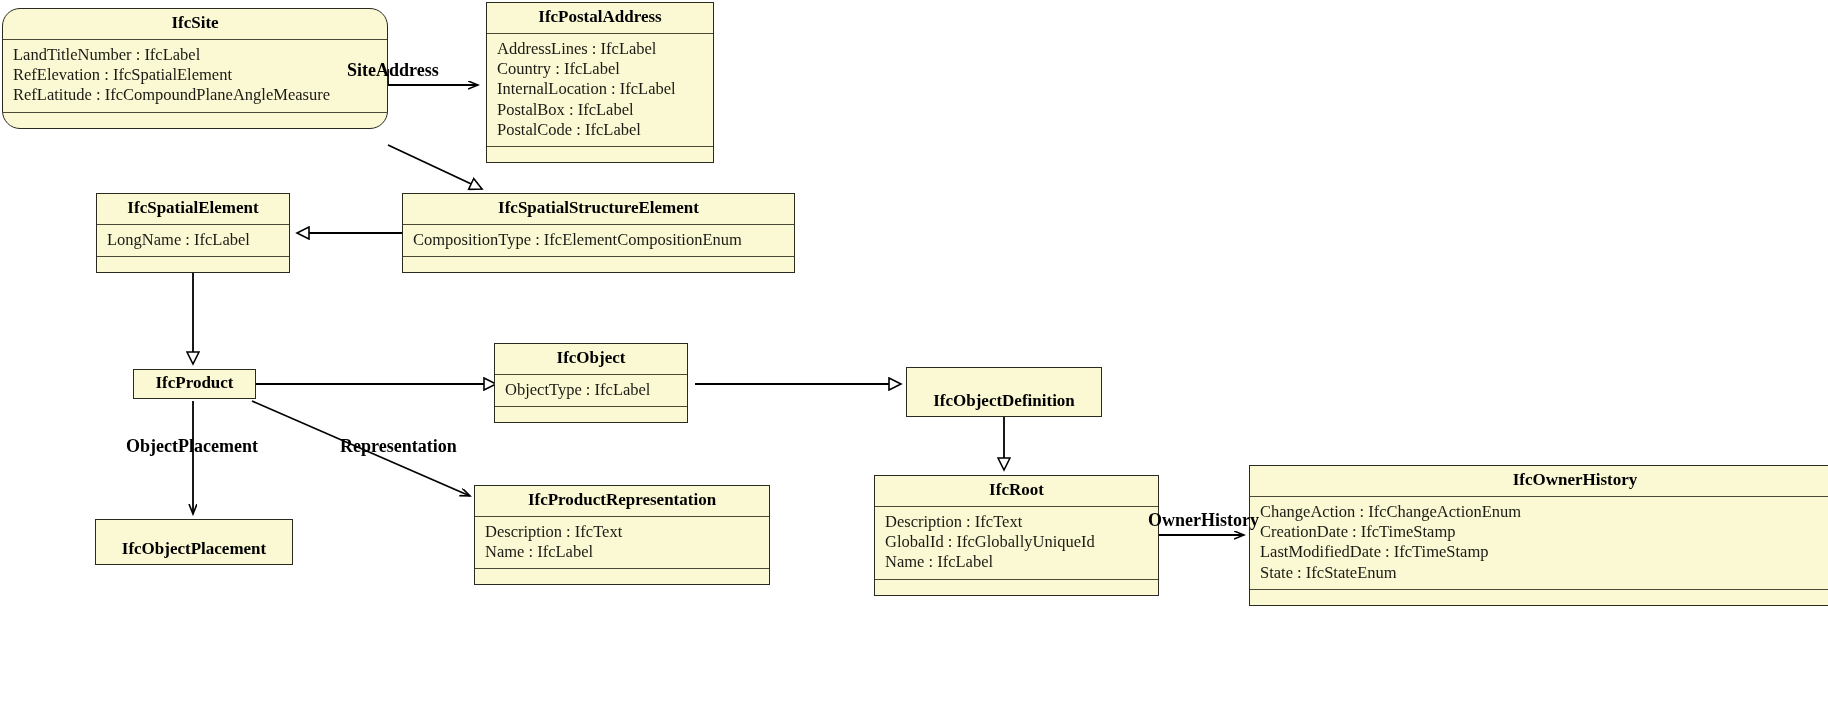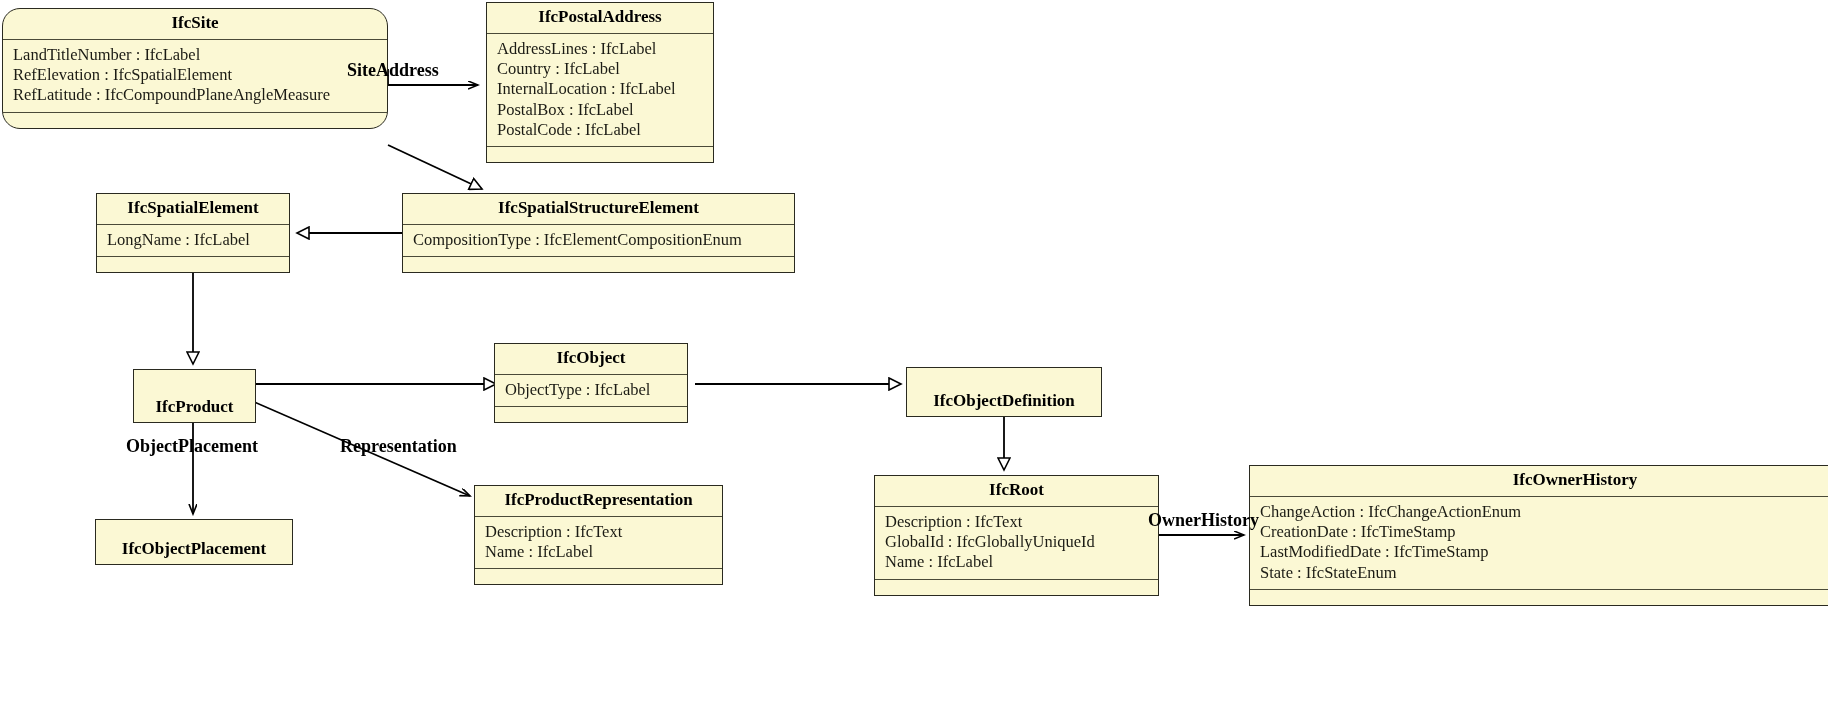--- a/index.html
+++ b/index.html
@@ -152,40 +152,40 @@
 
   <div class="uml-class" style="left:402px; top:193px; width:393px;">
     <div class="uml-title">IfcSpatialStructureElement</div>
     <div class="uml-attrs">
       <div class="uml-attr">CompositionType : IfcElementCompositionEnum</div>
     </div>
     <div class="uml-ops"></div>
   </div>
 
   <div class="uml-class" style="left:133px; top:369px; width:123px;">
-    <div class="uml-title" style="border-bottom:none; padding:4px 8px 5px 8px;margin-top:24px;">IfcProduct</div>
+    <div class="uml-title" style="border-bottom:none; padding:4px 8px 5px 8px;">IfcProduct</div>
   </div>
 
   <div class="uml-class" style="left:494px; top:343px; width:194px;">
     <div class="uml-title">IfcObject</div>
     <div class="uml-attrs">
       <div class="uml-attr">ObjectType : IfcLabel</div>
     </div>
     <div class="uml-ops"></div>
   </div>
 
   <div class="uml-class" style="left:906px; top:367px; width:196px;">
     <div class="uml-title" style="border-bottom:none; padding:4px 8px 5px 8px;margin-top:20px;">IfcObjectDefinition</div>
   </div>
 
   <div class="uml-class" style="left:95px; top:519px; width:198px;">
     <div class="uml-title" style="border-bottom:none; padding:20px 8px 5px 8px;">IfcObjectPlacement</div>
   </div>
 
-  <div class="uml-class" style="left:474px; top:485px; width:249px;">
+  <div class="uml-class" style="left:474px; top:485px; width:296px;">
     <div class="uml-title">IfcProductRepresentation</div>
     <div class="uml-attrs">
       <div class="uml-attr">Description : IfcText</div>
       <div class="uml-attr">Name : IfcLabel</div>
     </div>
     <div class="uml-ops"></div>
   </div>
 
   <div class="uml-class" style="left:874px; top:475px; width:285px;">
     <div class="uml-title">IfcRoot</div>

